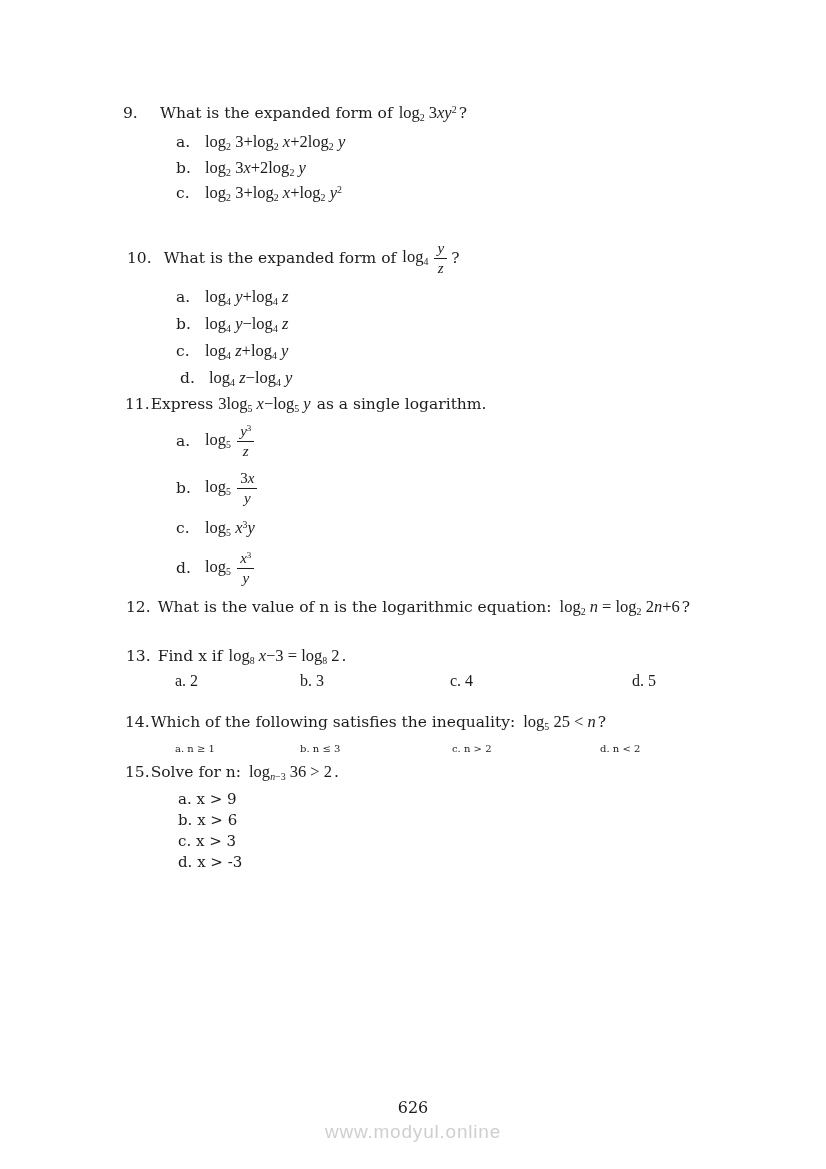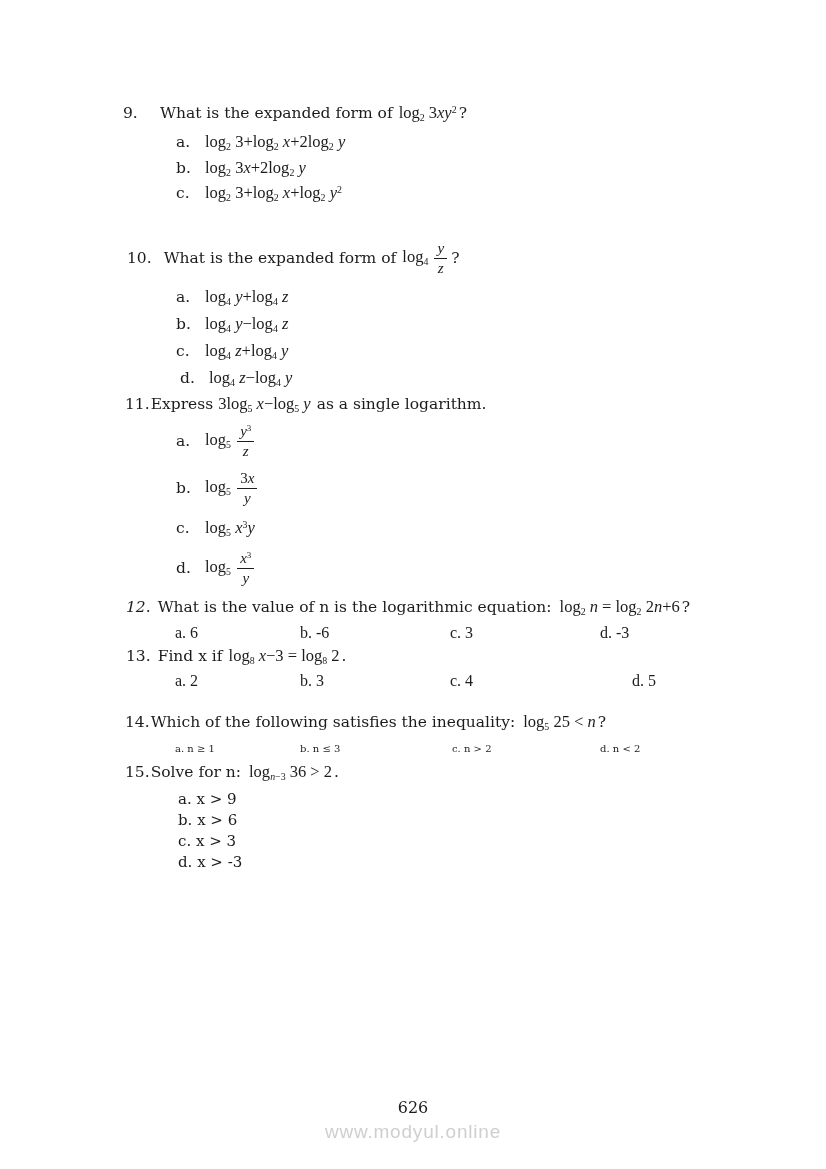--- a/index.html
+++ b/index.html
@@ -94,27 +94,21 @@
   </div>
   <div class="line" style="top:518px;left:176px;">
     <span class="olet">c.</span><span class="math">log<sub>5</sub> <i>x</i><sup>3</sup><i>y</i></span>
   </div>
   <div class="line vc" style="top:545px;left:176px;height:46px;">
     <span class="olet">d.</span>
       <span class="math">log<sub>5</sub> <span class="frac"><span class="fnum"><i>x</i><sup>3</sup></span><span class="fden"><i>y</i></span></span></span>
   </div>
 
   <div class="line" style="top:597px;left:126px;">
-    <span class="qnum" style="margin-right:7px;font-style:italic;">12.</span><span class="qtext" style="margin-right:8px;">What is the value of n is the logarithmic equation:</span><span class="math">log<sub>2</sub> <i>n</i> = log<sub>2</sub> 2<i>n</i>+6</span><span class="suffix">?</span>
-  </div>
-  <div class="line optrow" style="top:623px;">
-    <span class="copt" style="left:175px;">a. 6</span>
-    <span class="copt" style="left:300px;">b. -6</span>
-    <span class="copt" style="left:450px;">c. 3</span>
-    <span class="copt" style="left:600px;">d. -3</span>
+    <span class="qnum" style="margin-right:7px;">12.</span><span class="qtext" style="margin-right:8px;">What is the value of n is the logarithmic equation:</span><span class="math">log<sub>2</sub> <i>n</i> = log<sub>2</sub> 2<i>n</i>+6</span><span class="suffix">?</span>
   </div>
 
   <div class="line" style="top:646px;left:126px;">
     <span class="qnum" style="margin-right:7px;">13.</span><span class="qtext">Find x if</span><span class="math">log<sub>8</sub> <i>x</i>−3 = log<sub>8</sub> 2</span><span class="suffix">.</span>
   </div>
   <div class="line optrow" style="top:671px;">
     <span class="copt" style="left:175px;">a. 2</span>
     <span class="copt" style="left:300px;">b. 3</span>
     <span class="copt" style="left:450px;">c. 4</span>
     <span class="copt" style="left:632px;">d. 5</span>

